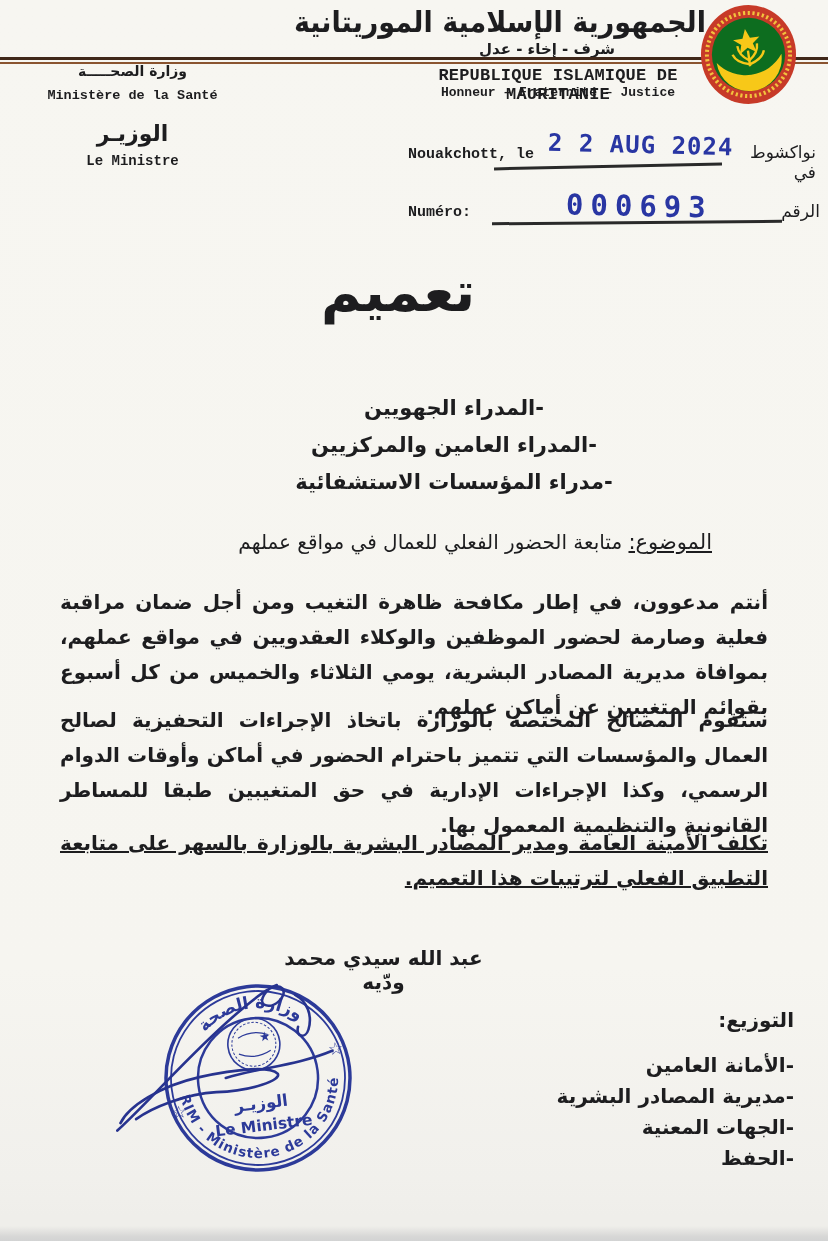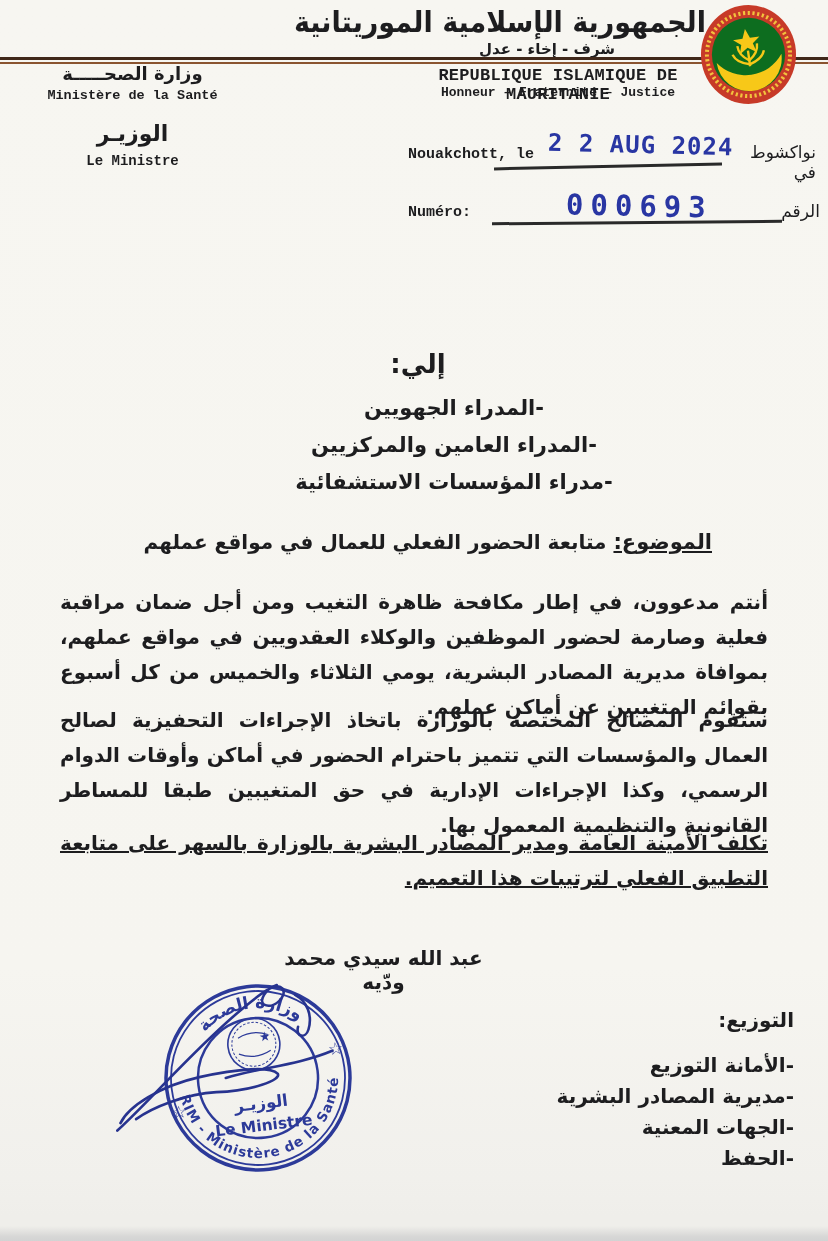--- a/index.html
+++ b/index.html
@@ -13,40 +13,40 @@
   .ar{direction:rtl;}
   .fr{font-family:Liberation Mono, monospace;}
   .b{font-weight:bold;}
   
   .callig{top:6px;left:388px;width:318px;font-size:27px;font-weight:bold;transform:scaleY(1.08);letter-spacing:-1px;white-space:nowrap;}
   .motto-ar{top:40px;left:388px;width:318px;font-size:15px;font-weight:bold;}
   .rule1{top:57px;left:0;width:828px;height:3px;background:#40281a;}
   .rule2{top:62px;left:0;width:828px;height:2px;background:#8a5430;}
   .republic{top:66px;left:398px;width:320px;font-size:17px;letter-spacing:.2px;}
   .motto-fr{top:85px;left:398px;width:320px;font-size:13px;}
-  .ministry-ar{top:63px;left:50px;width:165px;font-size:18px;font-weight:bold;}
+  .ministry-ar{top:63px;left:50px;width:165px;font-size:14px;font-weight:bold;}
   .ministry-fr{top:88px;left:40px;width:185px;font-size:13.5px;}
   .minister-ar{top:121px;left:50px;width:165px;font-size:22px;font-weight:bold;}
   .minister-fr{top:153px;left:50px;width:165px;font-size:14px;}
   .emblem{top:3px;left:699px;width:99px;height:103px;}
   
   .blue{color:#2936a3;}
   .nkc-fr{top:146px;left:408px;font-size:15px;}
   .date-stamp{top:131px;left:548px;font-family:"DejaVu Sans Mono",monospace;font-weight:bold;font-size:24px;letter-spacing:1px;transform:rotate(1.4deg);white-space:nowrap;}
   .date-line{top:165px;left:494px;width:228px;height:2.5px;background:#2a2a2a;transform:rotate(-1.2deg);}
   .nkc-ar{top:142px;left:724px;width:92px;font-size:17px;}
   .num-fr{top:204px;left:408px;font-size:15px;}
   .num-stamp{top:189px;left:566px;font-family:"DejaVu Sans Mono",monospace;font-weight:bold;font-size:29px;letter-spacing:7px;transform:rotate(1.2deg);white-space:nowrap;}
   .num-line{top:221px;left:492px;width:290px;height:2.5px;background:#2a2a2a;transform:rotate(-0.5deg);}
   .num-ar{top:201px;left:780px;width:40px;font-size:17px;}
   
   .doc-title{top:260px;left:288px;width:220px;font-size:55px;font-weight:bold;}
   .to-label{top:349px;left:338px;width:160px;font-size:26px;font-weight:bold;}
   .recipients{top:390px;left:214px;width:480px;font-size:21px;font-weight:bold;line-height:37px;}
-  .subject{top:530px;right:116px;font-size:20px;white-space:nowrap;font-weight:bold;}
+  .subject{top:530px;right:116px;font-size:20px;white-space:nowrap;font-weight:normal;}
   .subject .lbl{font-size:21px;text-decoration:underline;}
   .para{left:60px;width:708px;font-size:20px;font-weight:bold;line-height:35px;text-align:justify;margin:0;}
   .p1{top:585px;} .p2{top:703px;} .p3{top:826px;text-decoration:underline;}
   .signatory{top:946px;left:266px;width:235px;font-size:20px;font-weight:bold;}
   
   .stamp{top:978px;left:130px;overflow:visible;transform:rotate(-7deg);transform-origin:128px 100px;}
   .stamp text{font-family:"DejaVu Sans",sans-serif;}
   
   .distribution{top:1008px;right:34px;text-align:right;font-size:20px;font-weight:bold;}
   .distribution .d-label{margin-bottom:18px;}
@@ -93,21 +93,21 @@
   <div class="abs nkc-fr fr b">Nouakchott, le</div>
   <div class="abs date-stamp blue">2 2 AUG 2024</div>
   <div class="abs date-line"></div>
   <div class="abs nkc-ar ar">نواكشوط في</div>
 
   <div class="abs num-fr fr b">Numéro:</div>
   <div class="abs num-stamp blue">000693</div>
   <div class="abs num-line"></div>
   <div class="abs num-ar ar">الرقم</div>
 
-  <div class="abs to-label ctr ar">إلي:</div>
+  <div class="abs doc-title ctr ar">تعميم</div>
 
   <div class="abs recipients ctr ar">
     <div class="r-item">-المدراء الجهويين</div>
     <div class="r-item">-المدراء  العامين والمركزيين</div>
     <div class="r-item">-مدراء المؤسسات الاستشفائية</div>
   </div>
 
   <div class="abs subject ar">
     <span class="lbl">الموضوع:</span><span> متابعة الحضور الفعلي للعمال في مواقع عملهم</span>
   </div>
@@ -142,20 +142,20 @@
     <g stroke="#27338f" stroke-width="2.6" fill="none" stroke-linecap="round">
       <path d="M -18,135 C 20,108 70,62 120,30 C 140,17 158,6 163,14 C 168,22 152,34 143,28 C 138,24 146,12 158,10"></path>
       <path d="M -14,128 C -4,112 30,96 70,92 C 110,88 142,90 148,98 C 152,105 120,112 85,109 C 55,107 20,116 2,126"></path>
       <path d="M 175,22 C 186,30 190,44 184,58 C 180,67 170,64 174,54"></path>
       <path d="M 96,96 C 130,90 170,92 205,82"></path>
     </g>
   </svg>
 
   <div class="abs distribution ar">
     <div class="d-label">التوزيع:</div>
-    <div class="d-item">-الأمانة التوزيع</div>
+    <div class="d-item">-الأمانة العامين</div>
     <div class="d-item">-مديرية المصادر البشرية</div>
     <div class="d-item">-الجهات المعنية</div>
     <div class="d-item">-الحفظ</div>
   </div>
 
   <div class="abs scan-shadow"></div>
 </div>
 
 </body></html>

